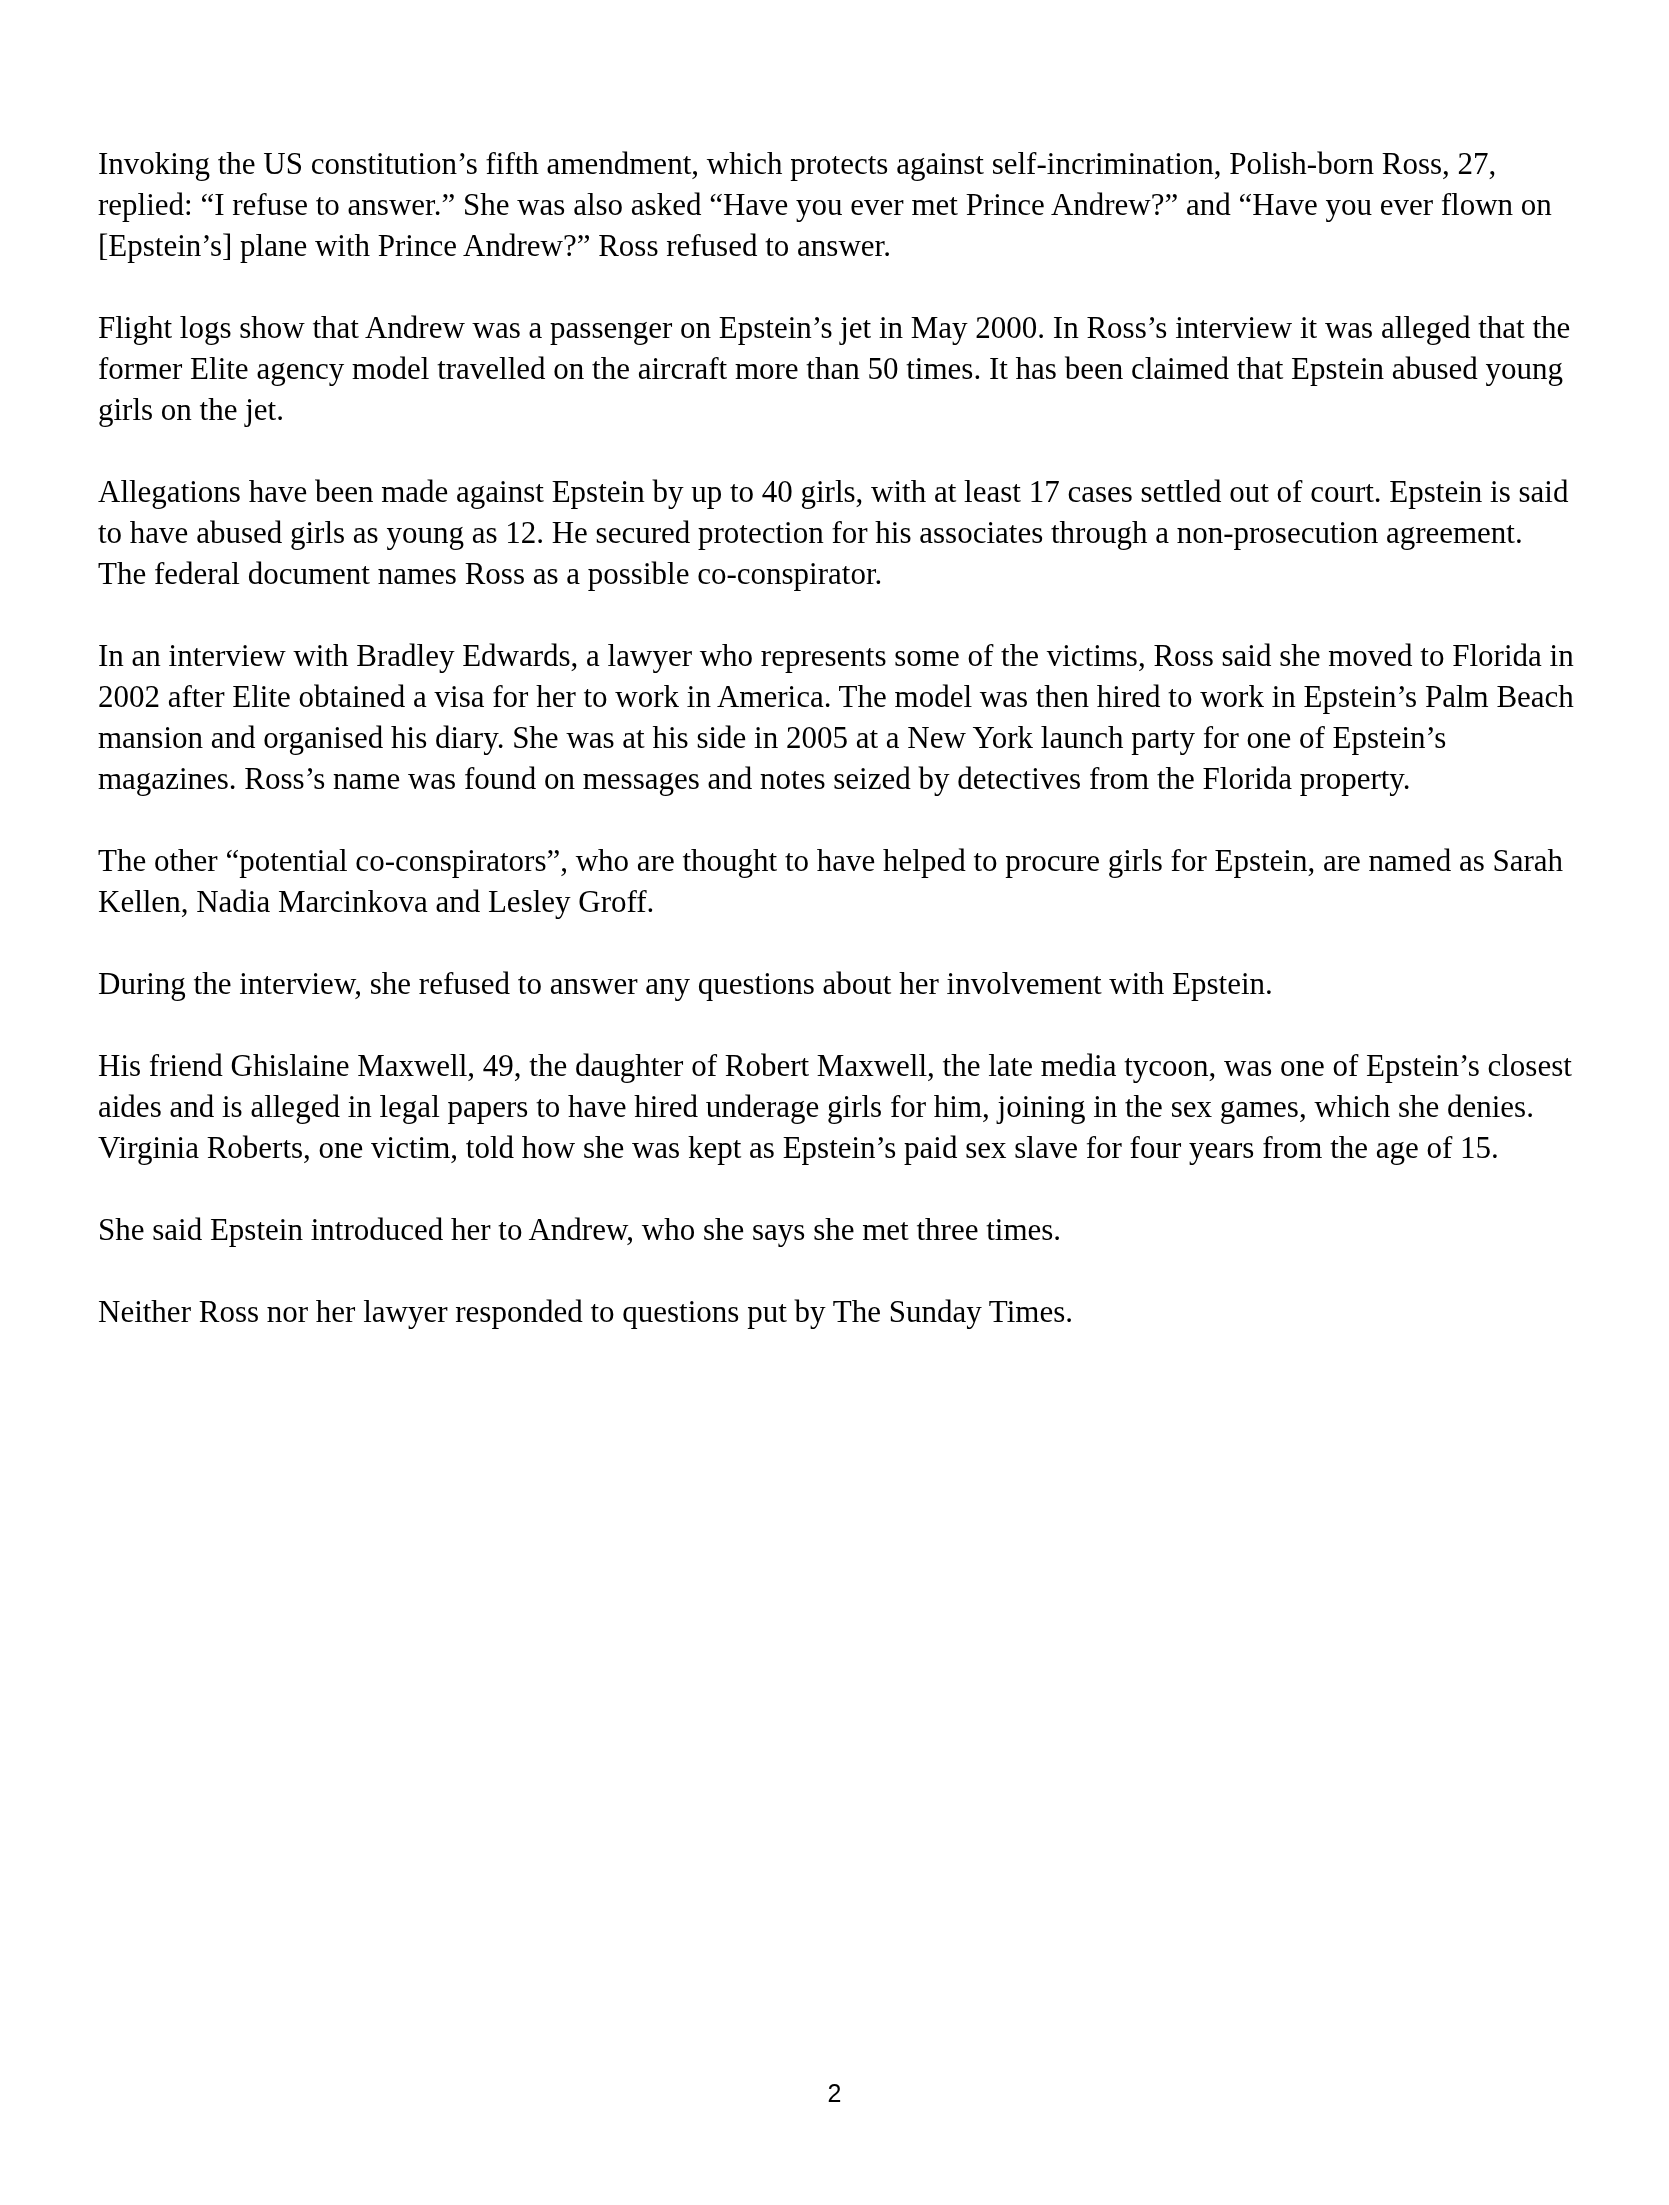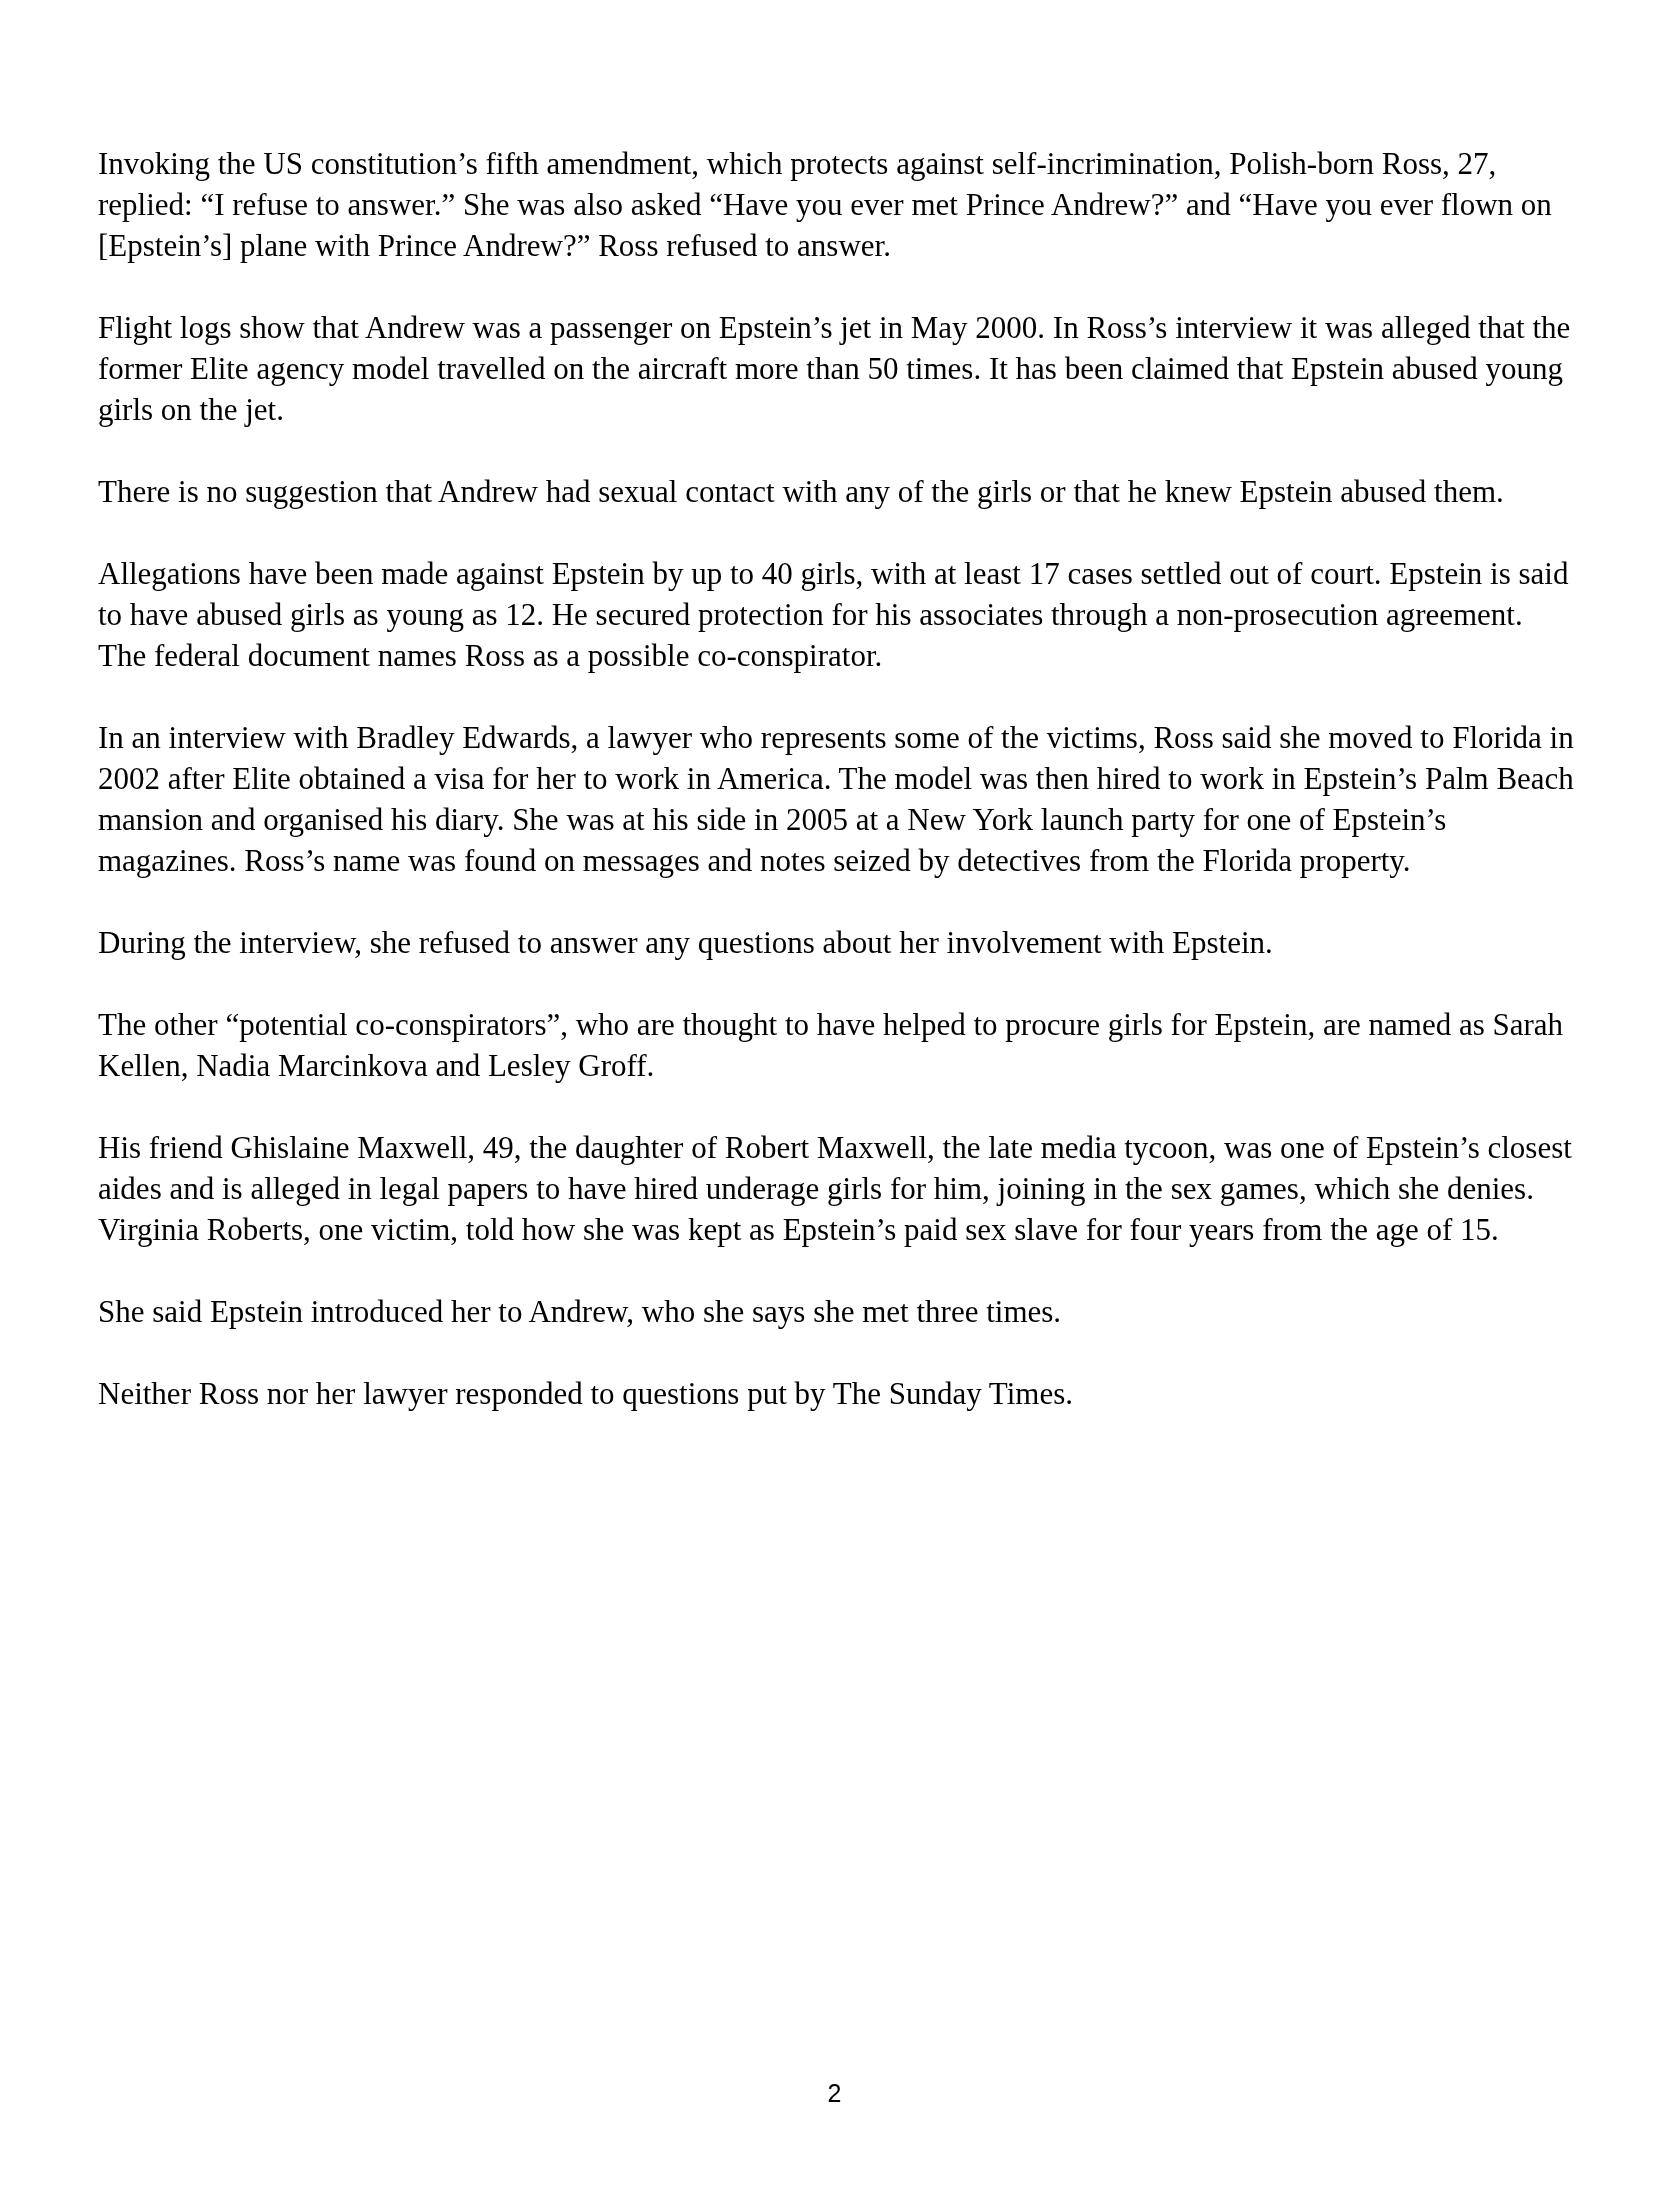--- a/index.html
+++ b/index.html
@@ -52,25 +52,24 @@
   }
 </style>
 </head>
 <body>
 
 <div class="page">
 
   <div class="article">
     <p>Invoking the US constitution’s fifth amendment, which protects against self-incrimination, Polish-born Ross, 27, replied: “I refuse to answer.” She was also asked “Have you ever met Prince Andrew?” and “Have you ever flown on [Epstein’s] plane with Prince Andrew?” Ross refused to answer.</p>
     <p>Flight logs show that Andrew was a passenger on Epstein’s jet in May 2000. In Ross’s interview it was alleged that the former Elite agency model travelled on the aircraft more than 50 times. It has been claimed that Epstein abused young girls on the jet.</p>
-    <p>There is no suggestion that Andrew had sexual contact with any of the girls or that he knew Epstein abused them.</p>
     <p>Allegations have been made against Epstein by up to 40 girls, with at least 17 cases settled out of court. Epstein is said to have abused girls as young as 12. He secured protection for his associates through a non-prosecution agreement. The federal document names Ross as a possible co-conspirator.</p>
     <p>In an interview with Bradley Edwards, a lawyer who represents some of the victims, Ross said she moved to Florida in 2002 after Elite obtained a visa for her to work in America. The model was then hired to work in Epstein’s Palm Beach mansion and organised his diary. She was at his side in 2005 at a New York launch party for one of Epstein’s magazines. Ross’s name was found on messages and notes seized by detectives from the Florida property.</p>
+    <p>The other “potential co-conspirators”, who are thought to have helped to procure girls for Epstein, are named as Sarah Kellen, Nadia Marcinkova and Lesley Groff.</p>
     <p>During the interview, she refused to answer any questions about her involvement with Epstein.</p>
-    <p>The other “potential co-conspirators”, who are thought to have helped to procure girls for Epstein, are named as Sarah Kellen, Nadia Marcinkova and Lesley Groff.</p>
     <p>His friend Ghislaine Maxwell, 49, the daughter of Robert Maxwell, the late media tycoon, was one of Epstein’s closest aides and is alleged in legal papers to have hired underage girls for him, joining in the sex games, which she denies. Virginia Roberts, one victim, told how she was kept as Epstein’s paid sex slave for four years from the age of 15.</p>
     <p>She said Epstein introduced her to Andrew, who she says she met three times.</p>
     <p>Neither Ross nor her lawyer responded to questions put by The Sunday Times.</p>
   </div>
 
   <div class="page-number">2</div>
 
   <div class="bates-stamp">HOUSE_OVERSIGHT_009237</div>
 
 </div>

